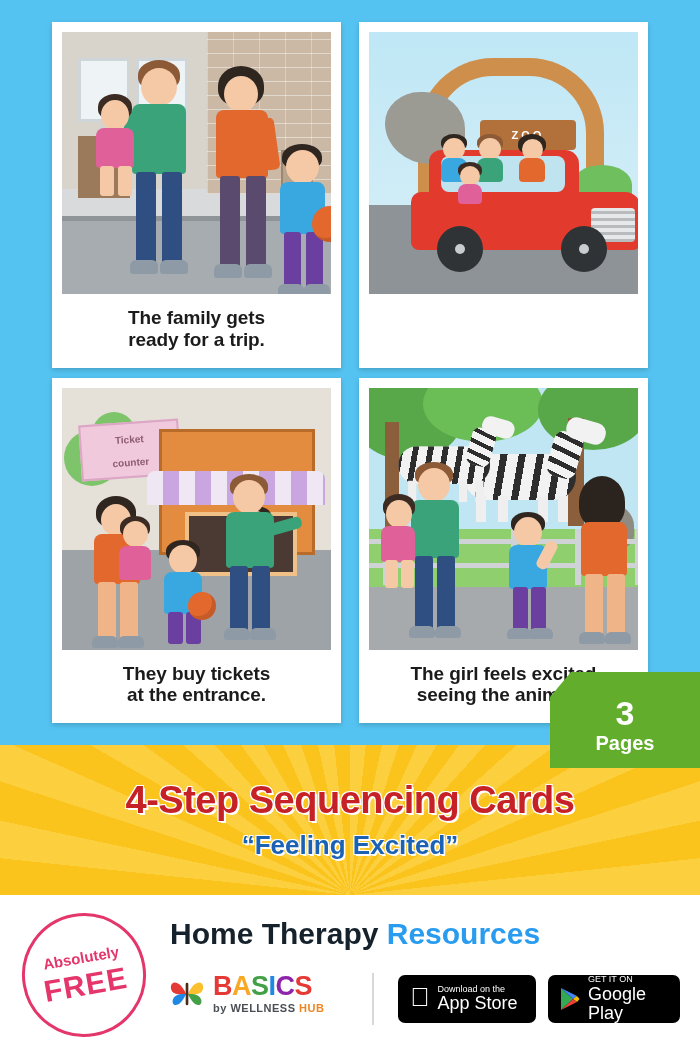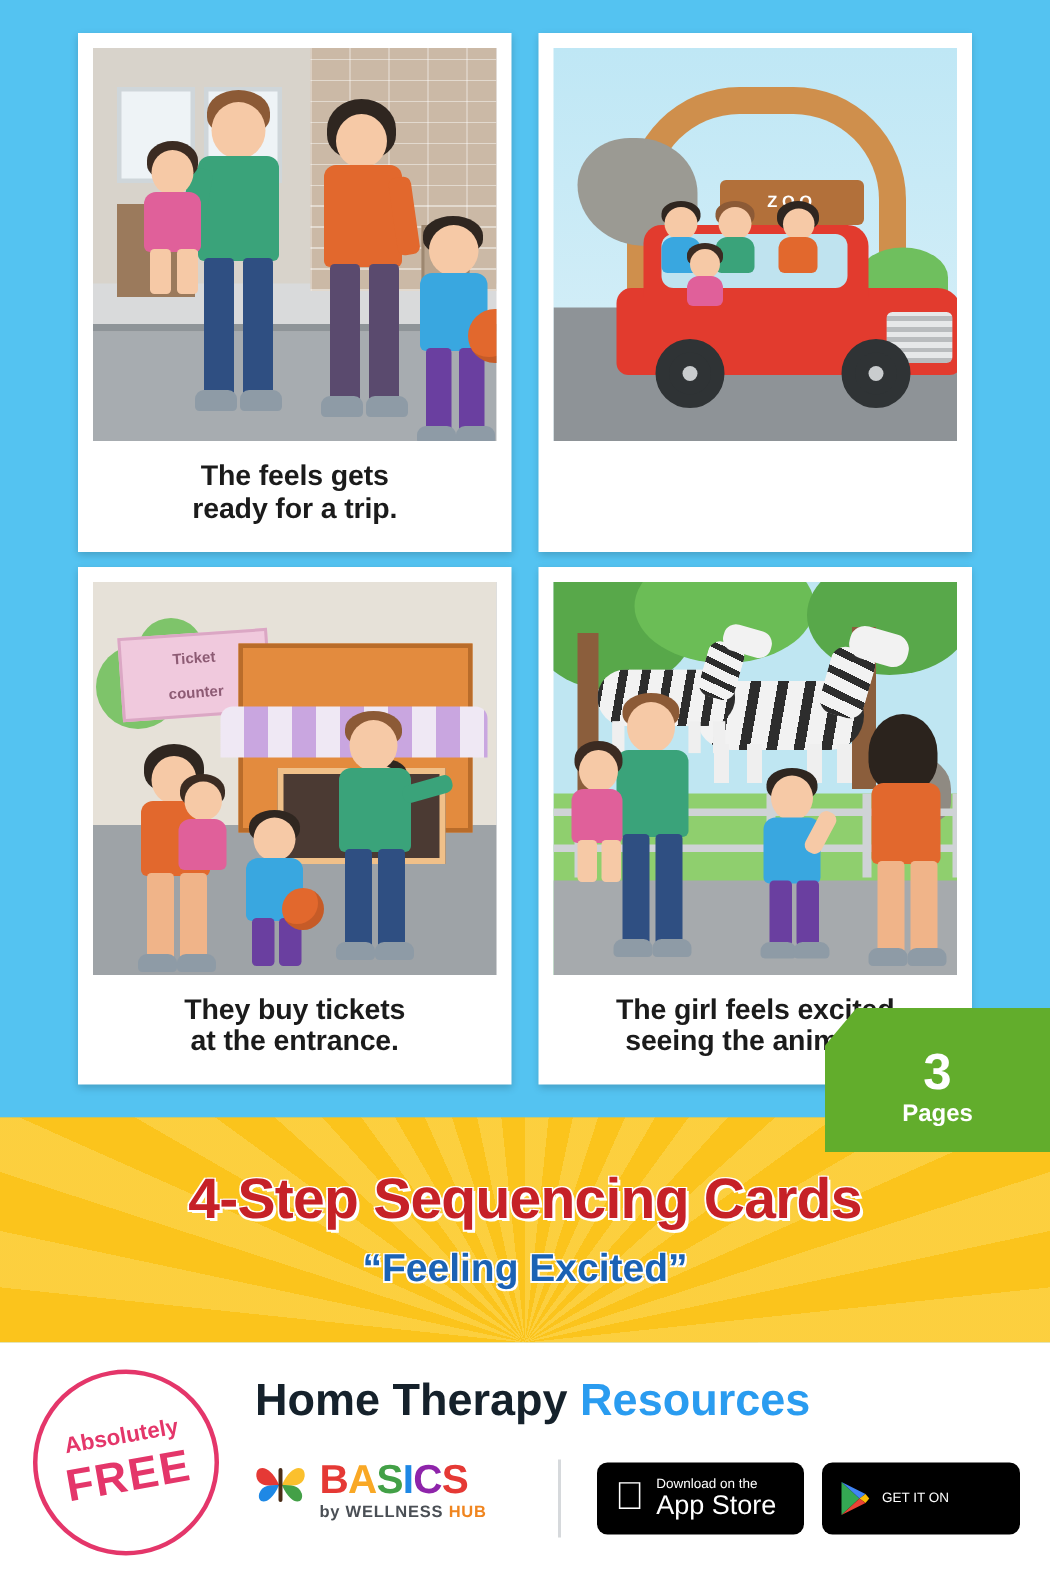--- a/index.html
+++ b/index.html
@@ -162,21 +162,21 @@
     flex-direction: column;
     align-items: center;
     justify-content: center;
     color: #ffffff;
     font-weight: bold;
     line-height: 1;
     padding-top: 8px;
     box-sizing: border-box;
   }
   .pages-badge .num { font-size: 34px; }
-  .pages-badge .lbl { font-size: 16px; margin-top: 3px; }
+  .pages-badge .lbl { font-size: 20px; margin-top: 3px; }
 
   
   .title-band {
     position: absolute;
     left: 0;
     top: 745px;
     width: 700px;
     height: 150px;
     background: #fbc41c;
     overflow: hidden;
@@ -248,20 +248,21 @@
     font-weight: bold;
     color: #15212b;
   }
   .footer-head .accent { color: #2a9cf0; }
 
   .brand {
     position: absolute;
     left: 168px;
     top: 78px;
     display: flex;
+    align-items: center;
     gap: 7px;
   }
   .butterfly { width: 38px; height: 34px; position: relative; }
   .brand-name {
     font-size: 27px;
     font-weight: bold;
     letter-spacing: -0.5px;
     line-height: 1;
   }
   .brand-sub {
@@ -355,21 +356,21 @@
           <div class="torso" style="left:12px; top:38px; width:45px; height:52px; background:#39a7e0;"></div>
           <div class="leg" style="left:16px; top:88px; width:17px; height:56px; background:#6a3fa0;"></div>
           <div class="leg" style="left:38px; top:88px; width:17px; height:56px; background:#6a3fa0;"></div>
           <div class="shoe" style="left:10px; top:140px; width:26px; height:12px;"></div>
           <div class="shoe" style="left:36px; top:140px; width:26px; height:12px;"></div>
           <div class="ball" style="left:44px; top:62px; width:36px; height:36px;"></div>
         </div>
       </div>
       <div class="card-caption">
         <span>
-          <span>The feels gets</span><br>
+          <span>The family gets</span><br>
           <span>ready for a trip.</span>
         </span>
       </div>
     </div>
 
     <div class="card">
       <div class="card-art c2-sky">
         <div class="ground c2-road"></div>
         <div class="c2-arch"></div>
         <div class="c2-sign">
@@ -622,16 +623,17 @@
       <div class="play-glyph">
         <svg viewBox="0 0 20 24" width="20" height="24" aria-hidden="true">
           <path d="M1 1 L13 12 L1 23 Z" fill="#34a853"></path>
           <path d="M1 1 L13 12 L17 9 Z" fill="#4285f4"></path>
           <path d="M13 12 L17 9 L19.5 12 L17 15 Z" fill="#fbbc04"></path>
           <path d="M1 23 L13 12 L17 15 Z" fill="#ea4335"></path>
         </svg>
       </div>
       <div>
         <div class="st-top">GET IT ON</div>
+        <div class="st-bot">Google Play</div>
       </div>
     </div>
   </div>
 </div>
 
 </body></html>

